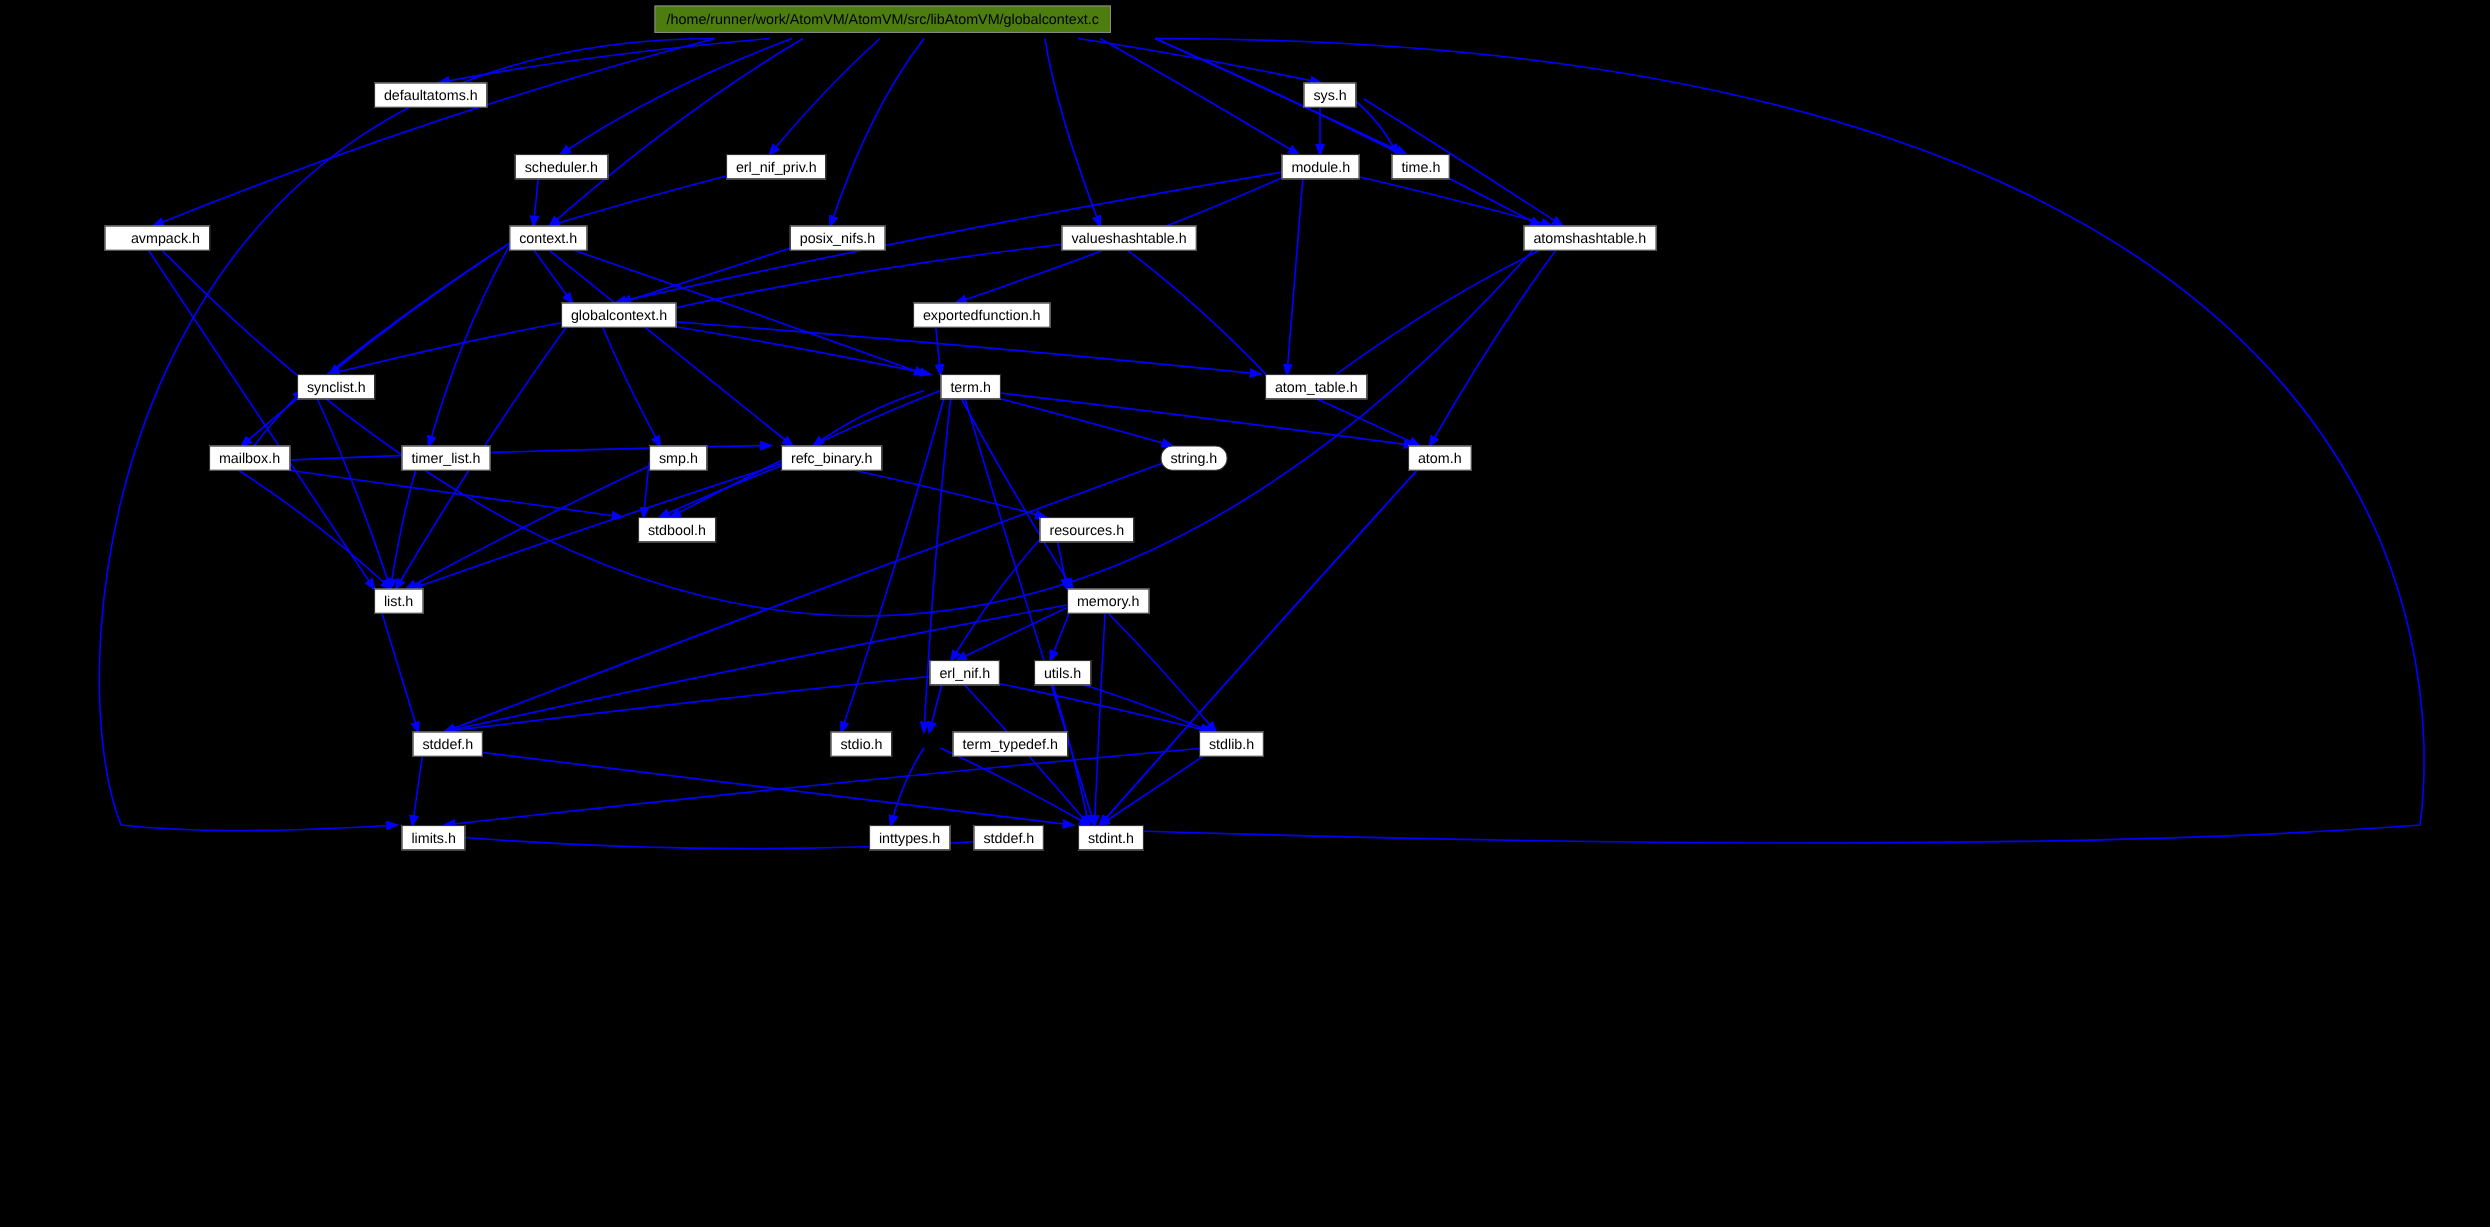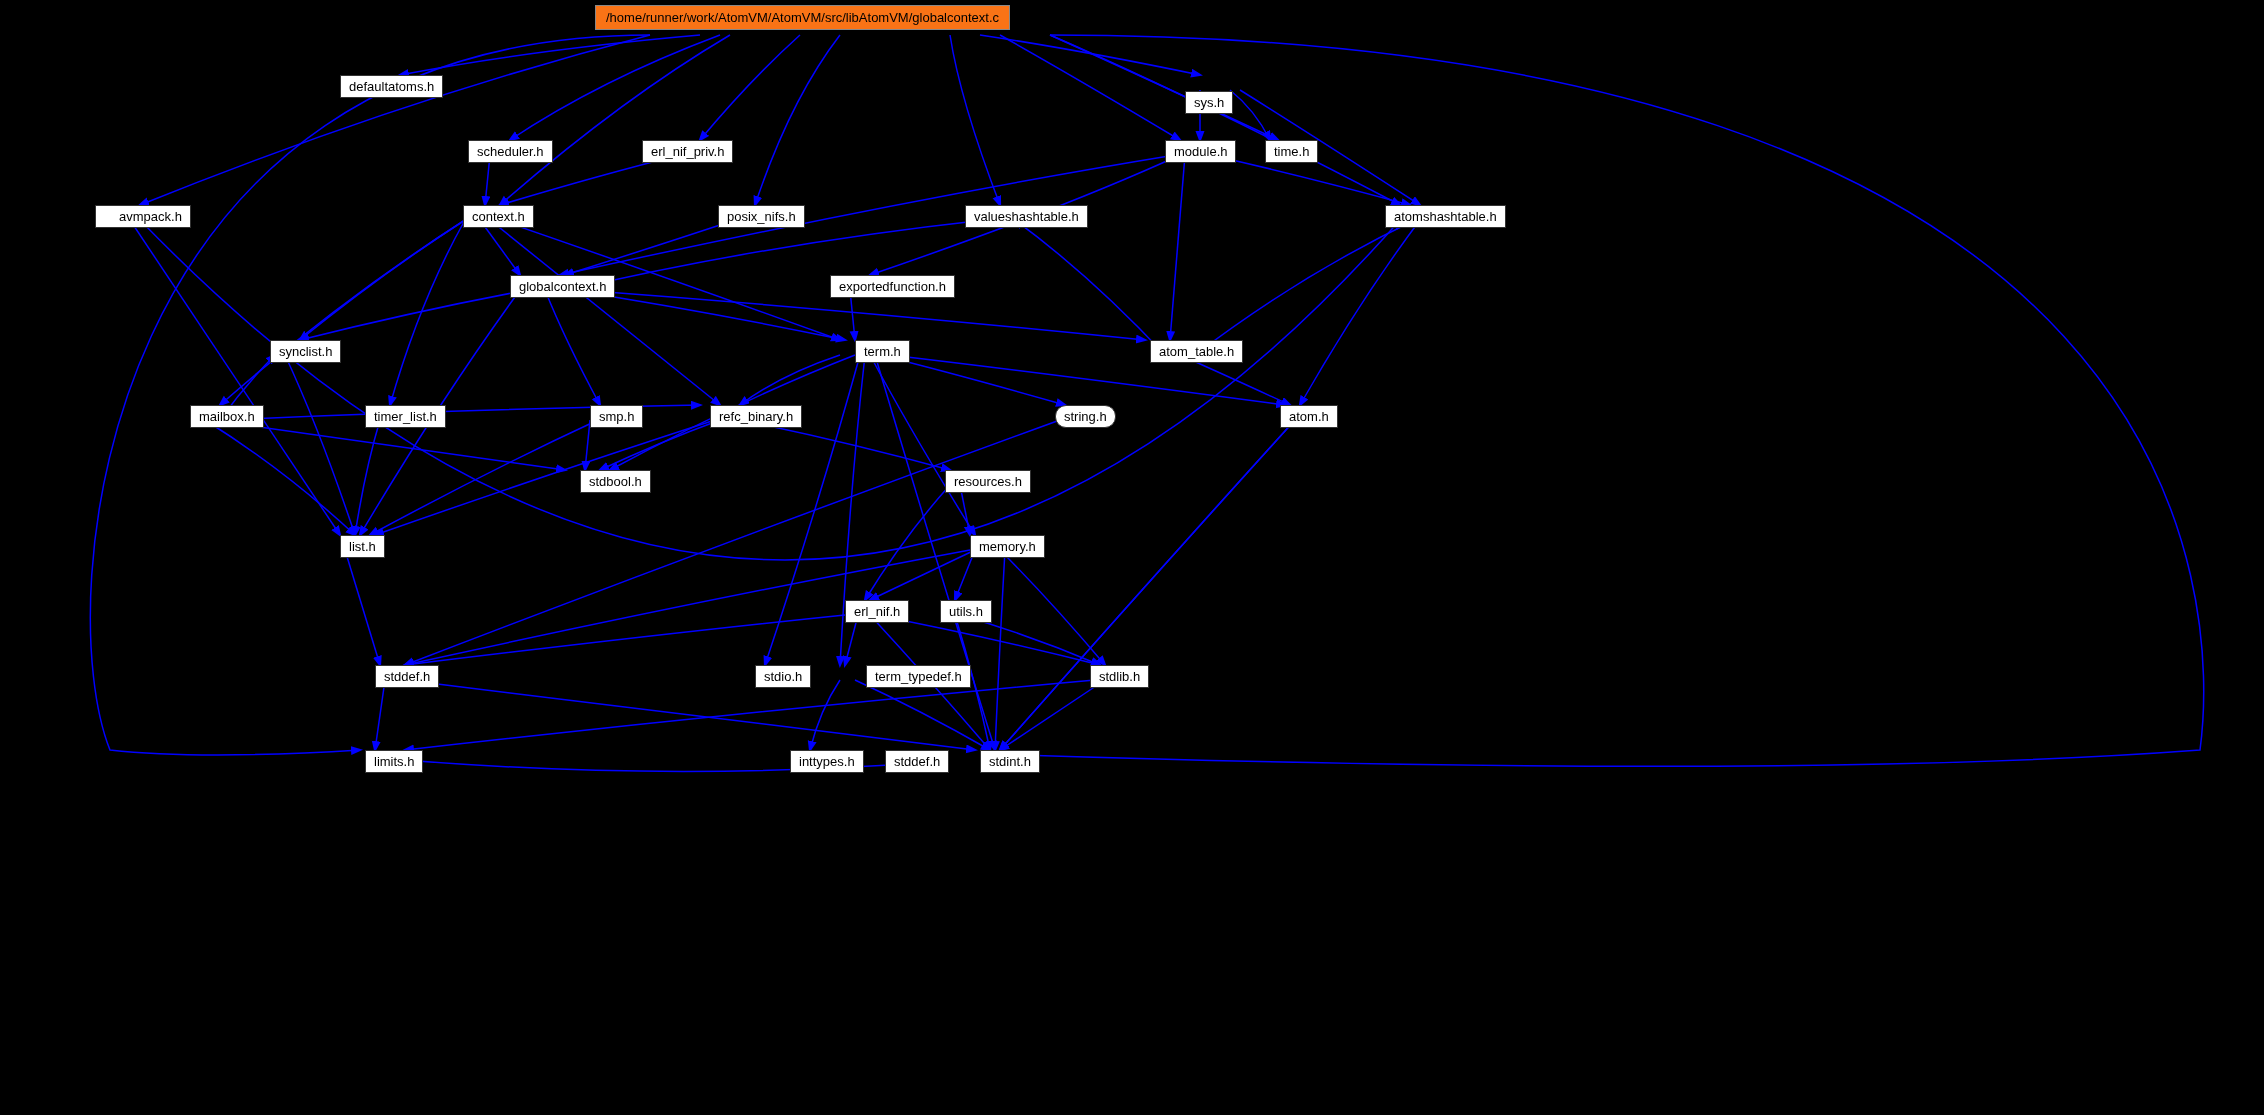--- a/index.html
+++ b/index.html
@@ -17,21 +17,21 @@
       border: 1px solid #333;
       padding: 3px 8px;
       font-size: 13px;
       color: #000;
       white-space: nowrap;
       cursor: default;
       z-index: 10;
     }
     .title-box {
       position: absolute;
-      background: #f97316;
+      background: #4d7c0f;
       border: 1px solid #888;
       padding: 4px 10px;
       font-size: 13px;
       color: #000;
       white-space: nowrap;
       z-index: 10;
     }
     svg.edges {
       position: absolute;
       top: 0; left: 0;
@@ -226,23 +226,23 @@
 
   <path d="M1105,680 L1000,750" marker-end="url(#arr)"></path>
 
   <path d="M975,550 L870,600" marker-end="url(#arr)"></path>
 
 </svg>
 
 <div id="nodes-container">
     <div class="title-box" style="left: 595px; top: 5px;">/home/runner/work/AtomVM/AtomVM/src/libAtomVM/globalcontext.c</div>
     <div class="node-box" style="left: 340px; top: 75px;">defaultatoms.h</div>
-    <div class="node-box" style="left: 1185px; top: 91px;">sys.h</div>
+    <div class="node-box" style="left: 1185px; top: 75px;">sys.h</div>
     <div class="node-box" style="left: 468px; top: 140px;">scheduler.h</div>
-    <div class="node-box" style="left: 642px; top: 140px;">erl_nif_priv.h</div>
+    <div class="node-box" style="left: 660px; top: 140px;">erl_nif_priv.h</div>
     <div class="node-box" style="left: 1165px; top: 140px;">module.h</div>
     <div class="node-box" style="left: 1265px; top: 140px;">time.h</div>
     <div class="node-box" style="left: 95px; top: 205px; padding-left: 23px;">avmpack.h</div>
     <div class="node-box" style="left: 463px; top: 205px;">context.h</div>
     <div class="node-box" style="left: 718px; top: 205px;">posix_nifs.h</div>
     <div class="node-box" style="left: 965px; top: 205px;">valueshashtable.h</div>
     <div class="node-box" style="left: 1385px; top: 205px;">atomshashtable.h</div>
     <div class="node-box" style="left: 510px; top: 275px;">globalcontext.h</div>
     <div class="node-box" style="left: 830px; top: 275px;">exportedfunction.h</div>
     <div class="node-box" style="left: 270px; top: 340px;">synclist.h</div>

